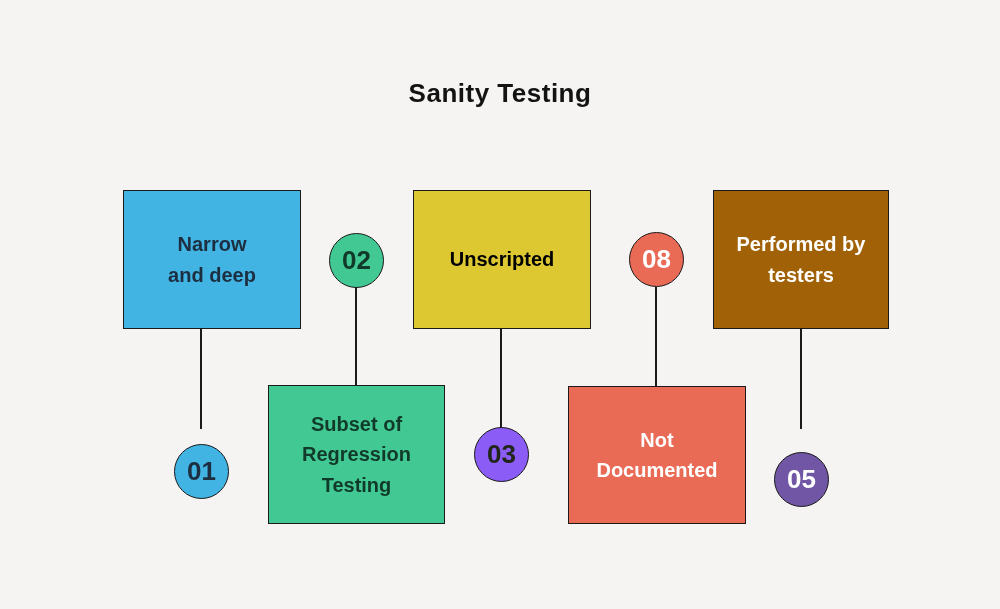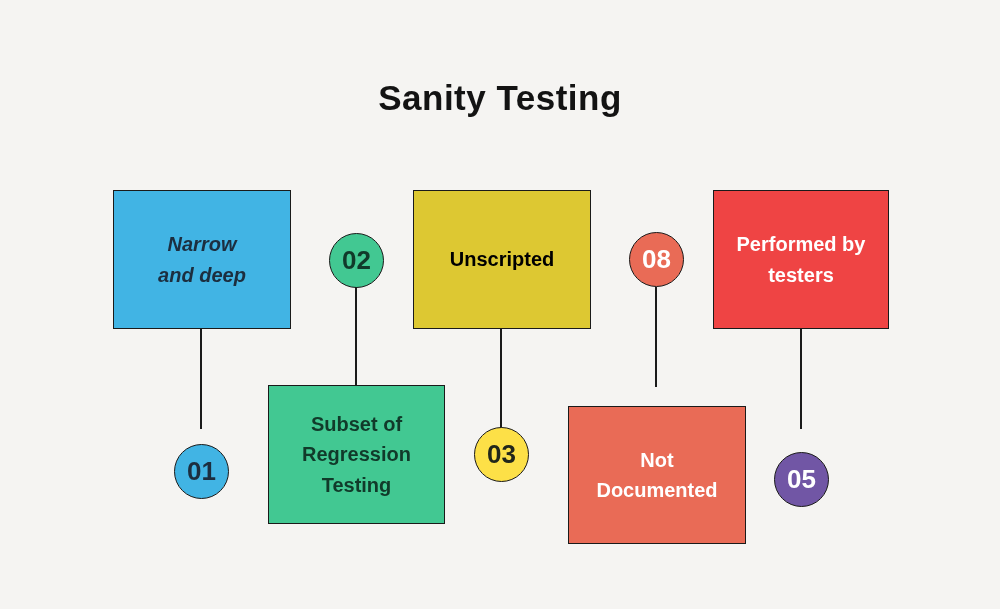--- a/index.html
+++ b/index.html
@@ -13,21 +13,21 @@
     position: relative;
     width: 1000px;
     height: 609px;
     background: #f5f4f2;
   }
   .title {
     position: absolute;
     left: 0; right: 0;
     top: 78px;
     text-align: center;
-    font-size: 35px;
+    font-size: 26px;
     font-weight: bold;
     color: #131313;
     letter-spacing: 0.5px;
   }
   .node {
     position: absolute;
     display: flex;
     align-items: center;
     justify-content: center;
     text-align: center;
@@ -45,33 +45,33 @@
     height: 55px;
     border-radius: 50%;
     font-size: 26px;
   }
   .connector {
     position: absolute;
     width: 1.6px;
     background: #1a1a1a;
   }
   
-  .box-1    { left: 113px; top: 190px; padding: 0 38px; font-style: italic; }
+  .box-1    { left: 123px; top: 190px; padding: 0 38px; }
   .circle-1 { left: 174px; top: 444px; }
   .line-1   { left: 200px; top: 329px; height: 100px; }
 
   .box-2    { left: 268px; top: 385px; width: 177px; height: 139px; padding: 0 27px; }
   .circle-2 { left: 329px; top: 233px; }
   .line-2   { left: 355px; top: 287px; height: 99px; }
 
   .box-3    { left: 413px; top: 190px; padding: 0 14px; }
   .circle-3 { left: 474px; top: 427px; }
   .line-3   { left: 500px; top: 329px; height: 99px; }
 
-  .box-4    { left: 568px; top: 406px; height: 138px; padding: 4px 26px; }
+  .box-4    { left: 568px; top: 386px; height: 138px; padding: 4px 26px; }
   .circle-4 { left: 629px; top: 232px; }
   .line-4   { left: 655px; top: 287px; height: 100px; }
 
   .box-5    { left: 713px; top: 190px; width: 176px; padding: 0 21px; }
   .circle-5 { left: 774px; top: 452px; }
   .line-5   { left: 800px; top: 329px; height: 100px; }
 </style>
 </head>
 <body>
 
@@ -92,33 +92,33 @@
   </div>
   <div class="connector line-2"></div>
   <div class="node box box-2" style="background-color: rgb(66, 200, 146); color: rgb(17, 58, 42);">
     <span>Subset of Regression Testing</span>
   </div>
 
   <div class="node box box-3" style="background-color: rgb(221, 200, 50); color: #000000;">
     <span>Unscripted</span>
   </div>
   <div class="connector line-3"></div>
-  <div class="node circle circle-3" style="background-color: #fde047; color: rgb(33, 38, 27);">
+  <div class="node circle circle-3" style="background-color: #8b5cf6; color: rgb(33, 38, 27);">
     <span>03</span>
   </div>
 
   <div class="node circle circle-4" style="background-color: rgb(233, 107, 86); color: rgb(255, 255, 255);">
     <span>08</span>
   </div>
   <div class="connector line-4"></div>
   <div class="node box box-4" style="background-color: rgb(233, 107, 86); color: rgb(255, 255, 255);">
     <span>Not Documented</span>
   </div>
 
-  <div class="node box box-5" style="background-color: #ef4444; color: rgb(255, 255, 255);">
+  <div class="node box box-5" style="background-color: #a16207; color: rgb(255, 255, 255);">
     <span>Performed by testers</span>
   </div>
   <div class="connector line-5"></div>
   <div class="node circle circle-5" style="background-color: rgb(113, 86, 165); color: rgb(255, 255, 255);">
     <span>05</span>
   </div>
 
 </div>
 
 </body></html>

